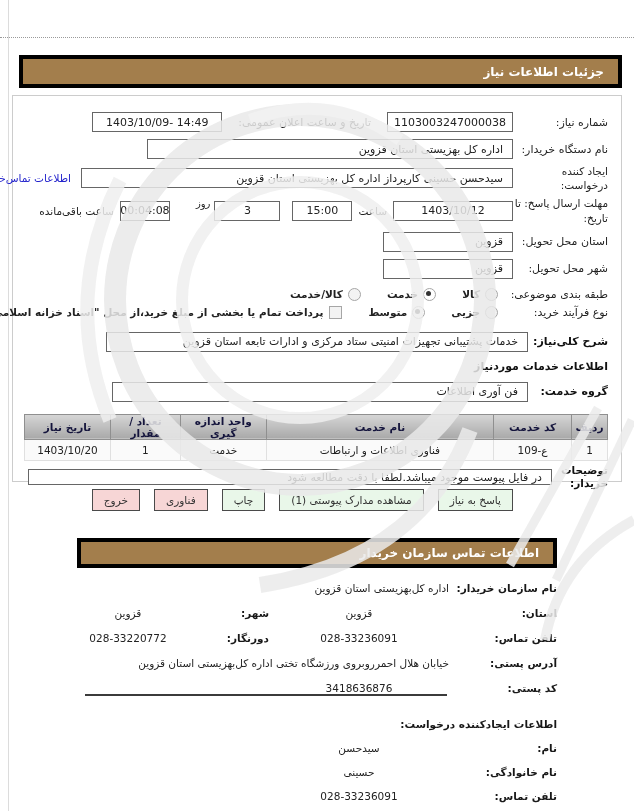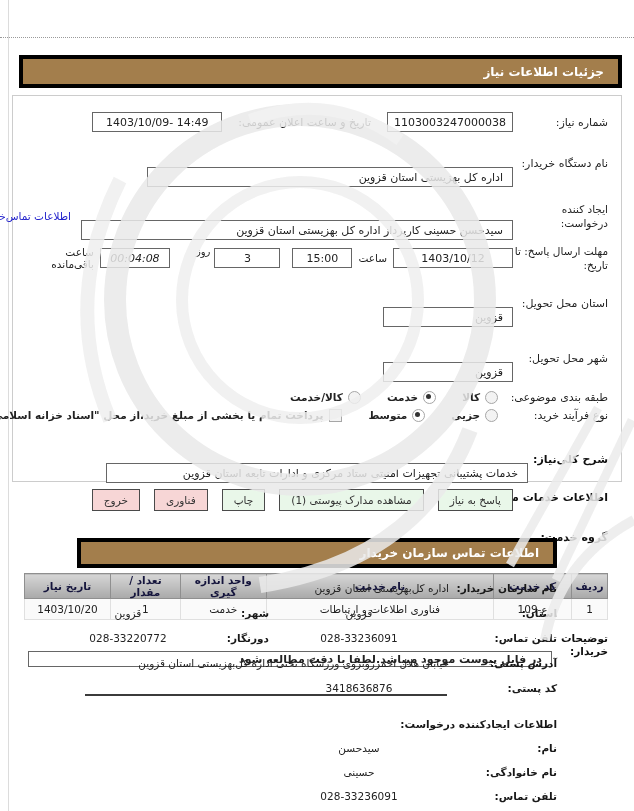--- a/index.html
+++ b/index.html
@@ -24,21 +24,21 @@
          padding:6px 13px 0 10px;z-index:1;}
   .row{display:flex;align-items:center;margin-top:7px;position:relative;}
   .lbl{color:#1f1f1f;}
   .blbl{color:#111;font-weight:bold;}
   .w95{width:95px;flex:none;}
   .w110{width:110px;flex:none;}
   .w80{width:80px;flex:none;}
   .ibox{border:1px solid #666;height:20px;box-sizing:border-box;background:#fff;
         display:flex;align-items:center;overflow:hidden;white-space:nowrap;flex:none;
         padding:0 6px;justify-content:center;}
-  .ibox.rt{justify-content:flex-start;padding-right:9px;margin-top:28px;}
+  .ibox.rt{justify-content:flex-start;padding-right:9px;}
   .ltr{direction:ltr;unicode-bidi:isolate;}
   .link{color:#2424cc;cursor:pointer;margin-right:10px;font-size:10.5px;flex:none;}
   .small{font-size:10.5px;}
   .raised{font-size:10px;transform:translateY(-7px);margin:0 4px;flex:none;}
   
   .opt{display:flex;margin-left:26px;flex:none;font-weight:bold;}
   .radio{width:11px;height:11px;border:1px solid #a6a6a6;border-radius:50%;
          background:#f3f3f3;display:inline-block;position:relative;margin-left:5px;flex:none;}
   .radio.on{background:#fff;}
   .radio.on::after{content:"";position:absolute;left:2px;top:2px;width:5px;height:5px;
@@ -100,21 +100,21 @@
     <span class="link">اطلاعات تماس‌خریدار</span>
   </div>
 
   <div class="row" style="margin-top:4px;">
     <span class="lbl w95 small" style="line-height:1.35;">مهلت ارسال پاسخ: تا تاریخ:</span>
     <span class="ibox ltr" style="width:120px;">1403/10/12</span>
     <span class="lbl small" style="margin:0 6px;">ساعت</span>
     <span class="ibox ltr" style="width:60px;">15:00</span>
     <span class="ibox" style="width:66px;margin-right:12px;">3</span>
     <span class="raised">روز</span>
-    <span class="ibox ltr" style="width:70px;margin-right:22px;font-style:italic;">00:04:08</span>
+    <span class="ibox ltr" style="width:50px;margin-right:22px;">00:04:08</span>
     <span class="lbl small" style="margin-right:6px;">ساعت باقی‌مانده</span>
   </div>
 
   <div class="row">
     <span class="lbl w95">استان محل تحویل:</span>
     <span class="ibox rt" style="width:130px;">قزوین</span>
   </div>
 
   <div class="row">
     <span class="lbl w95">شهر محل تحویل:</span>
@@ -193,21 +193,21 @@
         <td>فناوری اطلاعات و ارتباطات</td>
         <td>خدمت</td>
         <td>1</td>
         <td class="ltr">1403/10/20</td>
       </tr>
     </tbody>
   </table>
 
   <div class="row" style="margin-top:3px;">
     <span class="blbl small" style="width:56px;flex:none;line-height:1.3;">توضیحات خریدار:</span>
-    <span class="ibox rt" style="width:524px;height:16px;font-weight:bold;">در فایل  پیوست  موجود  میباشد.لطفا با دقت  مطالعه شود</span>
+    <span class="ibox rt" style="width:524px;height:16px;">در فایل  پیوست  موجود  میباشد.لطفا با دقت  مطالعه شود</span>
   </div>
 
 </div>
 
 <div class="btnrow">
   <button class="btn green">پاسخ به نیاز</button>
   <button class="btn green">مشاهده مدارک پیوستی (1)</button>
   <button class="btn green">چاپ</button>
   <button class="btn pink">فناوری</button>
   <button class="btn pink">خروج</button>

